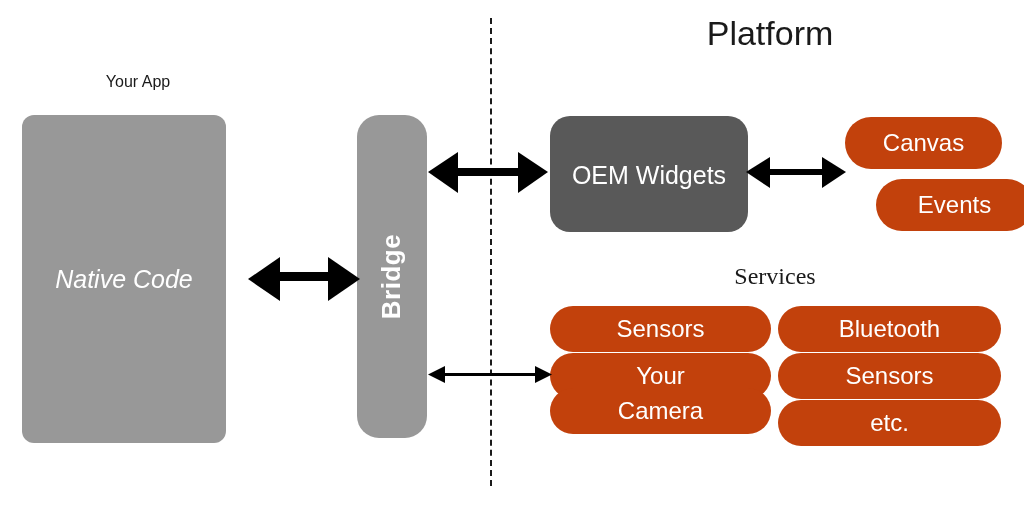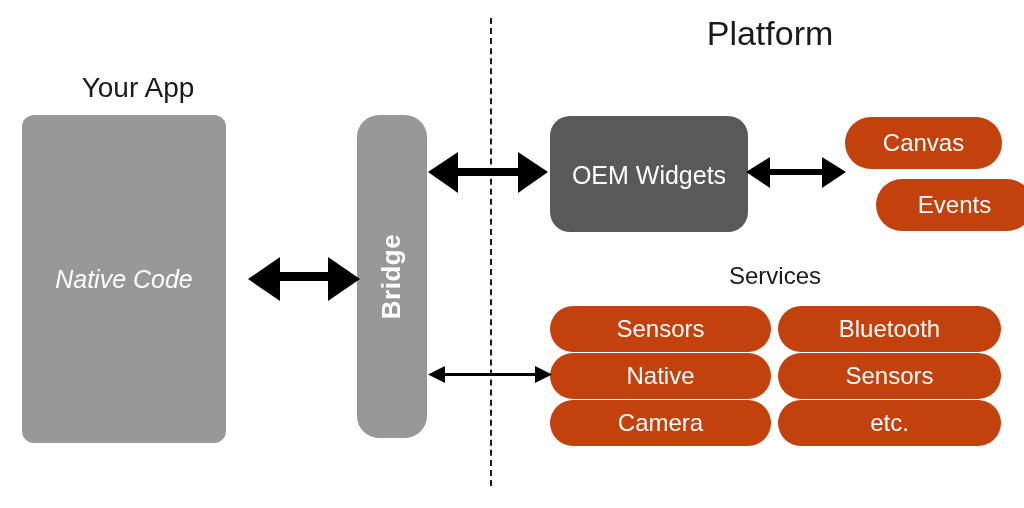--- a/index.html
+++ b/index.html
@@ -31,27 +31,28 @@
   #platform-title {
     left: 620px;
     top: 16px;
     width: 300px;
     font-size: 34px;
   }
   #your-app-title {
     left: 18px;
     top: 74px;
     width: 240px;
-    font-size: 28px;
+    font-size: 16px;
   }
   #services-title {
     left: 660px;
     top: 264px;
     width: 230px;
     font-size: 24px;
+    font-family: Liberation Serif, serif;
   }
 
   
   .block {
     position: absolute;
     box-sizing: border-box;
     color: #ffffff;
     display: flex;
     align-items: center;
     justify-content: center;
@@ -109,21 +110,21 @@
     justify-content: center;
     font-size: 24px;
     white-space: nowrap;
   }
 
   #pill-canvas { left: 845px; top: 117px; width: 157px; height: 52px; }
   #pill-events { left: 876px; top: 179px; width: 157px; height: 52px; }
 
   #pill-location  { left: 550px; top: 306px; width: 221px; height: 46px; }
   #pill-audio     { left: 550px; top: 353px; width: 221px; height: 46px; }
-  #pill-camera    { left: 550px; top: 400px; width: 221px; height: 46px; }
+  #pill-camera    { left: 550px; top: 388px; width: 221px; height: 46px; }
   #pill-bluetooth { left: 778px; top: 306px; width: 223px; height: 46px; }
   #pill-sensors   { left: 778px; top: 353px; width: 223px; height: 46px; }
   #pill-etc       { left: 778px; top: 400px; width: 223px; height: 46px; }
 
   
   #platform-divider {
     position: absolute;
     left: 490px;
     top: 18px;
     width: 0;
@@ -173,21 +174,21 @@
     <span>Events</span>
   </div>
 
   <div class="pill" id="pill-location">
     <span>Sensors</span>
   </div>
   <div class="pill" id="pill-bluetooth">
     <span>Bluetooth</span>
   </div>
   <div class="pill" id="pill-audio">
-    <span>Native</span>
+    <span>Your</span>
   </div>
   <div class="pill" id="pill-sensors">
     <span>Sensors</span>
   </div>
   <div class="pill" id="pill-camera">
     <span>Camera</span>
   </div>
   <div class="pill" id="pill-etc">
     <span>etc.</span>
   </div>

